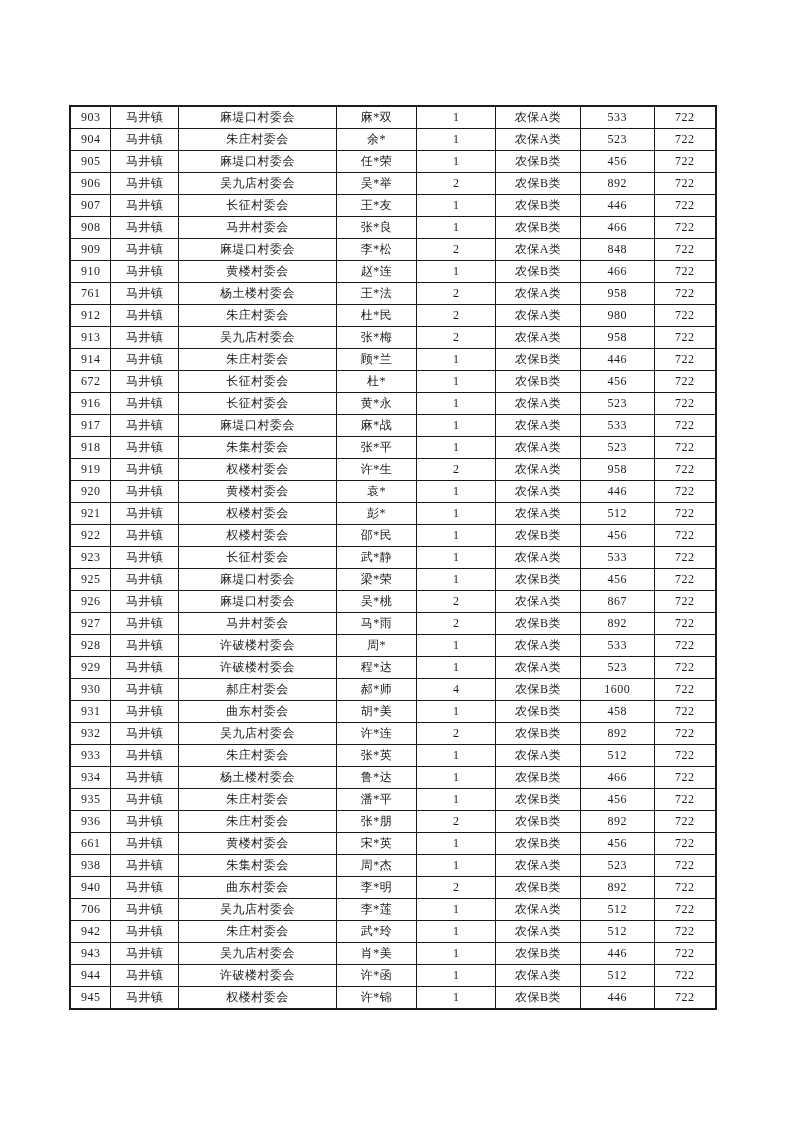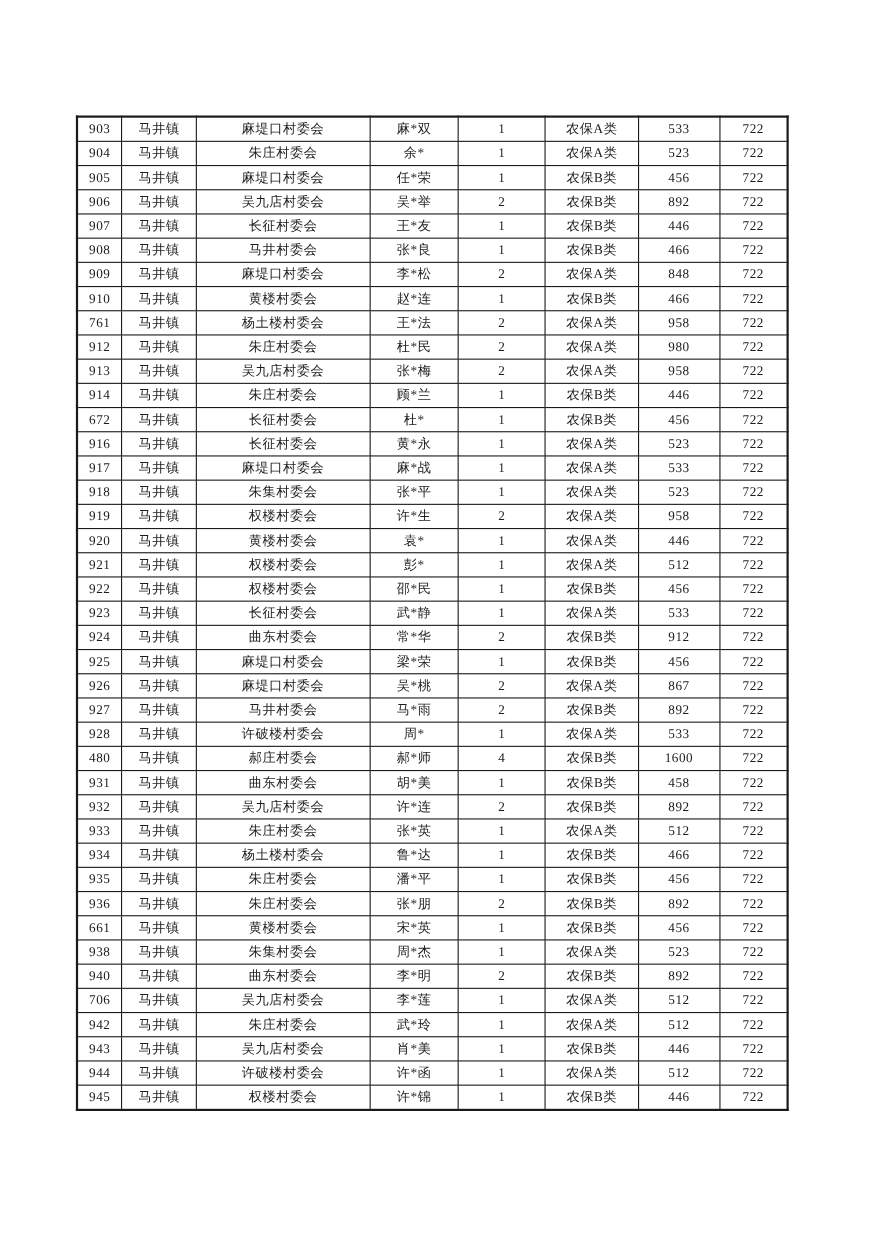--- a/index.html
+++ b/index.html
@@ -270,30 +270,20 @@
           <td>923</td>
           <td>马井镇</td>
           <td>长征村委会</td>
           <td>武*静</td>
           <td>1</td>
           <td>农保A类</td>
           <td>533</td>
           <td>722</td>
         </tr>
         <tr>
-          <td>924</td>
-          <td>马井镇</td>
-          <td>曲东村委会</td>
-          <td>常*华</td>
-          <td>2</td>
-          <td>农保B类</td>
-          <td>912</td>
-          <td>722</td>
-        </tr>
-        <tr>
           <td>925</td>
           <td>马井镇</td>
           <td>麻堤口村委会</td>
           <td>梁*荣</td>
           <td>1</td>
           <td>农保B类</td>
           <td>456</td>
           <td>722</td>
         </tr>
         <tr>
@@ -320,21 +310,31 @@
           <td>928</td>
           <td>马井镇</td>
           <td>许破楼村委会</td>
           <td>周*</td>
           <td>1</td>
           <td>农保A类</td>
           <td>533</td>
           <td>722</td>
         </tr>
         <tr>
-          <td>480</td>
+          <td>929</td>
+          <td>马井镇</td>
+          <td>许破楼村委会</td>
+          <td>程*达</td>
+          <td>1</td>
+          <td>农保A类</td>
+          <td>523</td>
+          <td>722</td>
+        </tr>
+        <tr>
+          <td>930</td>
           <td>马井镇</td>
           <td>郝庄村委会</td>
           <td>郝*师</td>
           <td>4</td>
           <td>农保B类</td>
           <td>1600</td>
           <td>722</td>
         </tr>
         <tr>
           <td>931</td>

